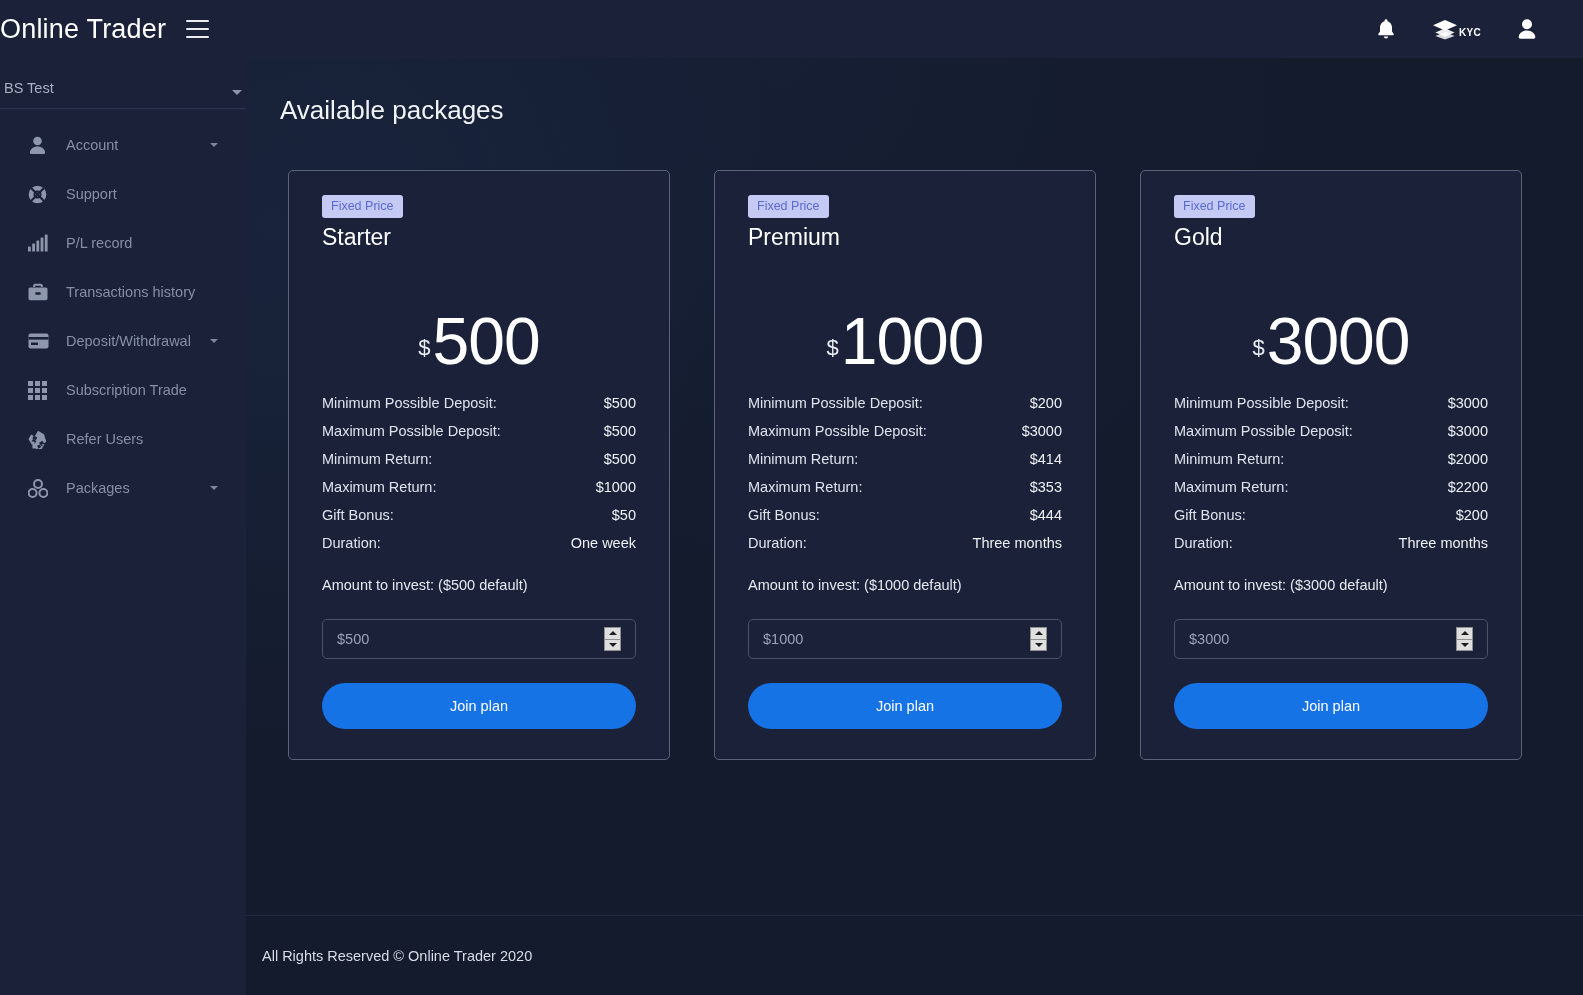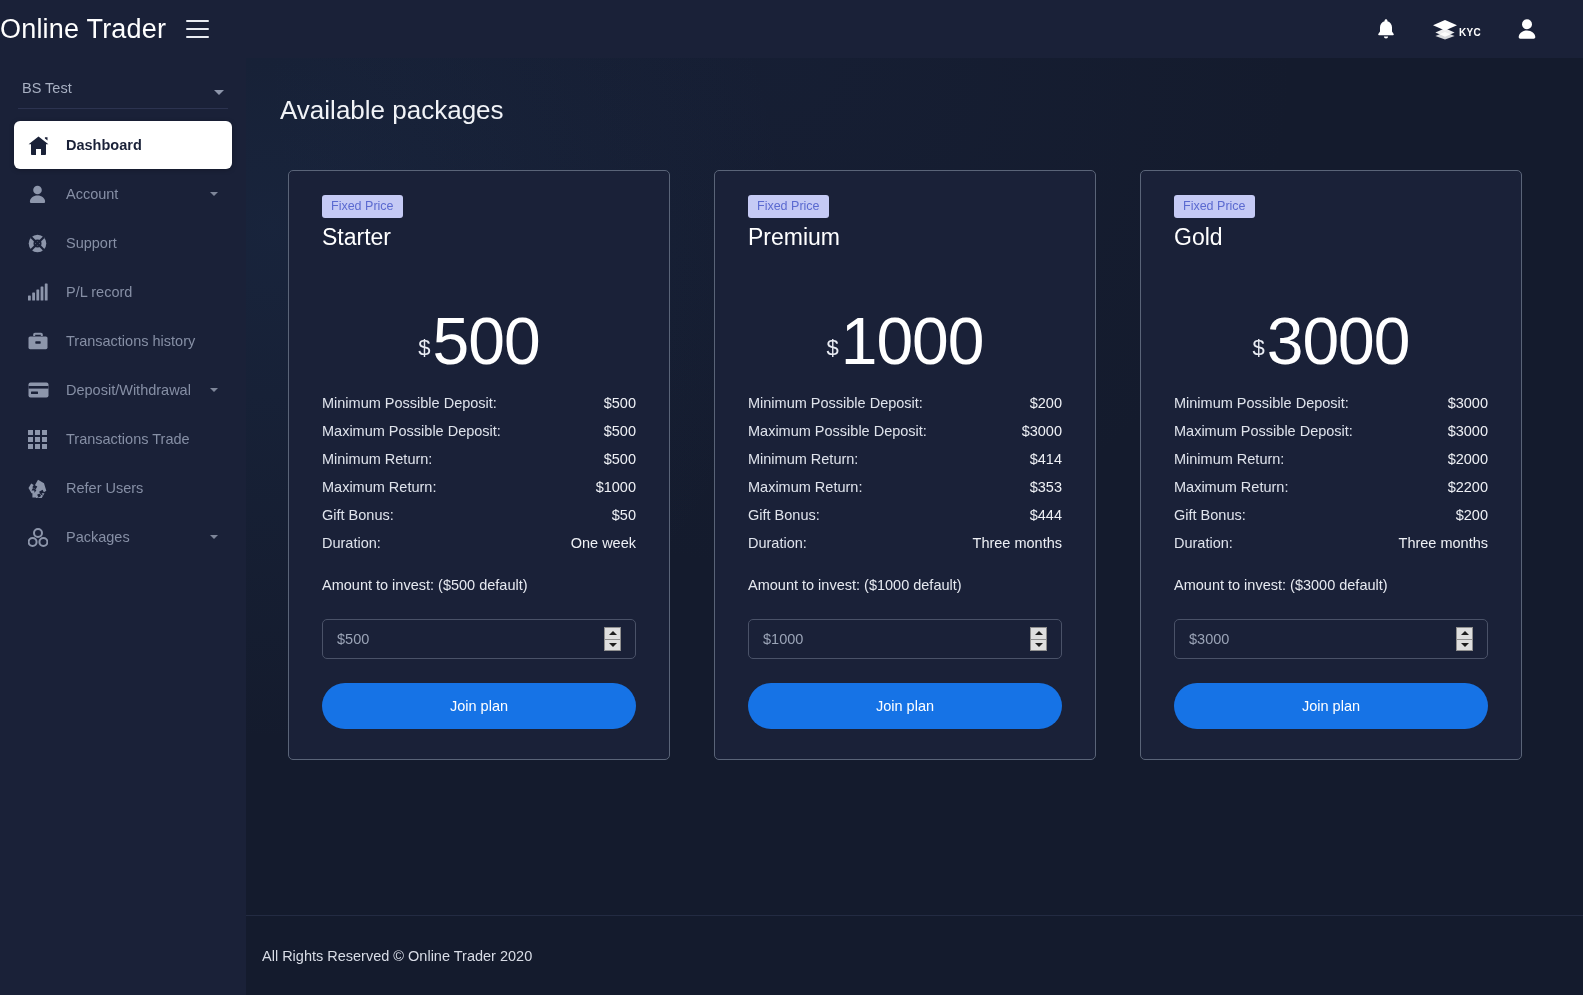--- a/index.html
+++ b/index.html
@@ -70,21 +70,21 @@
   
   .sidebar {
     position: absolute;
     top: 58px; left: 0;
     width: 246px;
     height: 937px;
     background: #1a2138;
     z-index: 15;
   }
   .account-select {
-    margin: 0 18px;
+    margin: 0 0;
     padding: 22px 4px 12px 4px;
     border-bottom: 1px solid #2c3350;
     display: flex;
     align-items: center;
     cursor: pointer;
   }
   .account-select-label {
     font-size: 14.5px;
     color: #a8b0c2;
   }
@@ -331,29 +331,20 @@
 
 <div class="sidebar">
 
   <div class="account-select">
     <span class="account-select-label">BS Test</span>
     <span class="caret"></span>
   </div>
 
   <div class="navlist">
 
-    <div class="navitem active">
-      <span class="nicon">
-        <svg width="21" height="19" viewBox="0 0 21 19">
-            <path fill="#1a2138" d="M10.5 0.6 0.6 8.3h2.4v9.6c0 .6.45 1 1 1h4v-6h5v6h4c.55 0 1-.4 1-1V8.3h2.4z"></path>
-            <path fill="#1a2138" d="M16.9 1.2h2.6v3.3l-2.6-2z"></path>
-          </svg>
-      </span>
-      <span>Dashboard</span>
-    </div>
 
     <div class="navitem">
       <span class="nicon">
         <svg width="19" height="19" viewBox="0 0 19 19">
             <circle cx="9.5" cy="5" r="4.3" fill="#8d96ab"></circle>
             <path fill="#8d96ab" d="M9.5 10.6c-4.2 0-7.6 2.7-7.6 6.1 0 .8.6 1.4 1.4 1.4h12.4c.8 0 1.4-.6 1.4-1.4 0-3.4-3.4-6.1-7.6-6.1z"></path>
           </svg>
       </span>
       <span>Account</span>
       <span class="ncaret"></span>
@@ -415,21 +406,21 @@
             <rect x="7" y="0" width="5" height="5" fill="#8d96ab"></rect>
             <rect x="14" y="0" width="5" height="5" fill="#8d96ab"></rect>
           <rect x="0" y="7" width="5" height="5" fill="#8d96ab"></rect>
             <rect x="7" y="7" width="5" height="5" fill="#8d96ab"></rect>
             <rect x="14" y="7" width="5" height="5" fill="#8d96ab"></rect>
           <rect x="0" y="14" width="5" height="5" fill="#8d96ab"></rect>
             <rect x="7" y="14" width="5" height="5" fill="#8d96ab"></rect>
             <rect x="14" y="14" width="5" height="5" fill="#8d96ab"></rect>
         </svg>
       </span>
-      <span>Transactions Trade</span>
+      <span>Subscription Trade</span>
     </div>
 
     <div class="navitem">
       <span class="nicon">
         <svg width="20" height="19" viewBox="0 0 20 19">
           <path fill="#8d96ab" d="M10 0.8 6.9 6.2l2.4 1.4-1.6 2.7-3.4-2 1.4-2.4L3.2 4.4.5 9.1l3 5.2h2.9v-2.8l-2.9.02 1.5-2.6 3.4 2-1.6 2.7-2.4-1.4v6.2h6.2l-1.5-2.6 2.4-1.4 1.6 2.7-3.4 2-1.4-2.5H8v2.8h5.5l3-5.2-2.9.02 1.5 2.6-2.4-1.4-1.6-2.7 3.4-2 1.4 2.5 2.4-1.4L16 4.2z"></path>
         </svg>
       </span>
       <span>Refer Users</span>
     </div>

